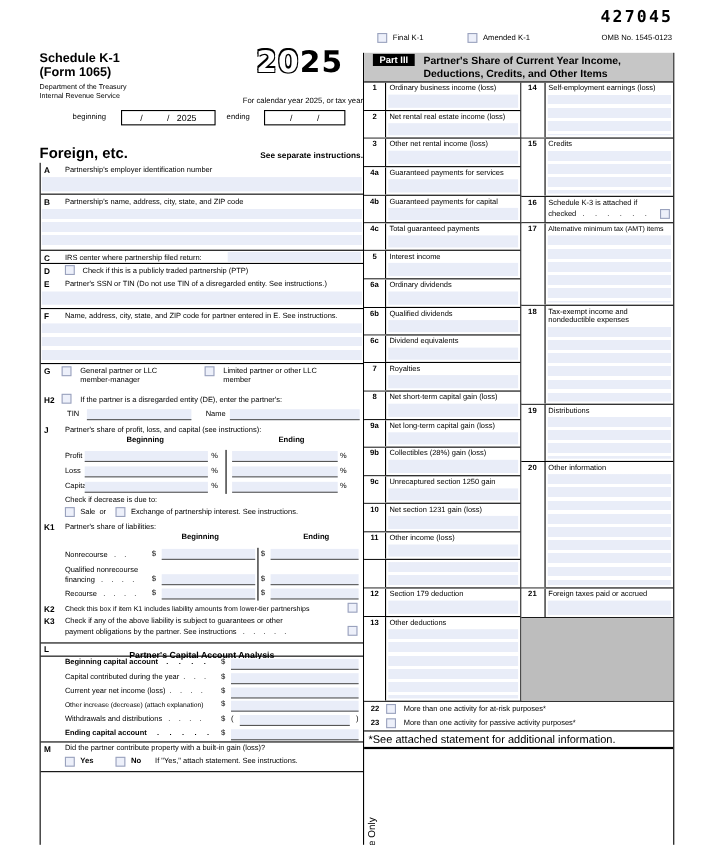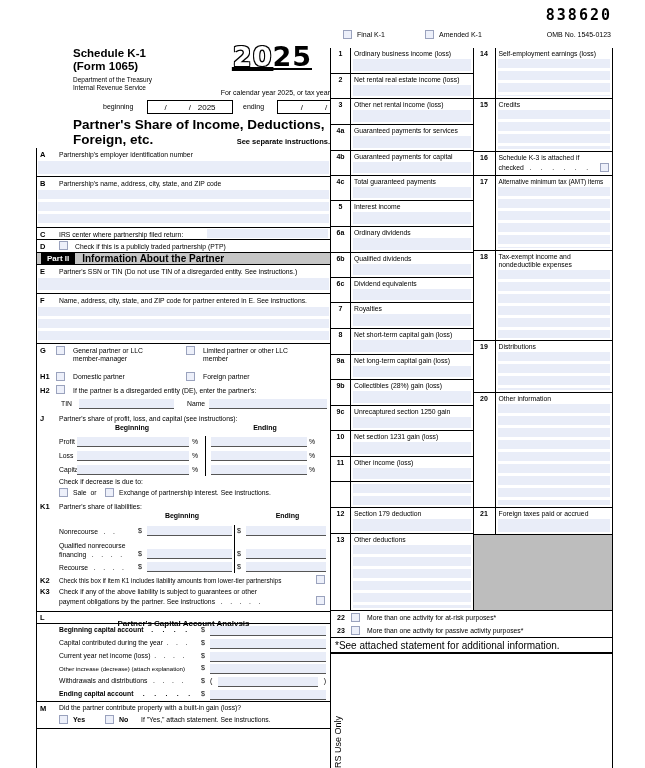--- a/index.html
+++ b/index.html
@@ -14,24 +14,24 @@
   .cb { display:inline-block; width:9px; height:9px; border:1px solid #9aa2bd;
         background:#edf0fa; vertical-align:-1px; flex:none; }
 
   
   .fill1 { background:#e9edf8; }
   .stripes { background:repeating-linear-gradient(180deg,#e9edf8 0 9px,#ffffff 9px 12px); }
   .ufill { background:#e9edf8; border-bottom:1px solid #555; height:10px; }
 
   
   #leftcol { position:absolute; left:36px; top:45px; width:294px; height:723px; }
-  #lheader { position:relative; height:103px;margin-left:37px; }
+  #lheader { position:relative; height:103px; }
   .schedk1 { font-size:11.5px; font-weight:bold; line-height:1.1; }
   .dept { font-size:6.5px; line-height:1.25; }
-  .year { font-size:27px; font-weight:bold; letter-spacing:1px; font-family:"DejaVu Sans",sans-serif;text-decoration:underline; }
+  .year { font-size:27px; font-weight:bold; letter-spacing:1px; font-family:"DejaVu Sans",sans-serif; }
   .year .outline { color:#fff; text-shadow:-1px -1px 0 #000,1px -1px 0 #000,-1px 1px 0 #000,1px 1px 0 #000; }
   .cal { font-size:7px; }
   .datelbl { font-size:7px; }
   .datebox { border:1px solid #000; height:14px; font-size:8px; text-align:center; line-height:13px; background:#fff; }
   .maintitle { font-size:13.5px; font-weight:bold; line-height:1.15; }
   .seeinstr { font-size:7.5px; font-weight:bold; }
 
   #lbox { border-left:1px solid #000; height:620px; }
   .partbar { height:13px; background:#c6c6c6; display:flex; align-items:center;
              border-top:1px solid #000; border-bottom:1px solid #000; }
@@ -78,21 +78,21 @@
   #irsbox { position:relative; height:87px; }
   .vert { position:absolute; left:2px; bottom:-46px; writing-mode:vertical-rl;
           transform:rotate(180deg); font-size:9px; color:#000; }
 
   .vline { position:absolute; width:1px; background:#000; }
   .topline { border-top:1px solid #000; }
 </style>
 </head>
 <body>
 
-<div class="abs" style="right:33px; top:6px; font-family:'DejaVu Sans Mono',monospace; font-size:15px; font-weight:bold; letter-spacing:2px;">838620</div>
+<div class="abs" style="right:33px; top:6px; font-family:'DejaVu Sans Mono',monospace; font-size:15px; font-weight:bold; letter-spacing:2px;">427045</div>
 
 <div class="abs" style="left:330px; top:28px; width:283px; height:16px;">
   <span class="cb abs" style="left:13px; top:2px;"></span>
   <span class="abs" style="left:27px; top:3px; font-size:7px;">Final K-1</span>
   <span class="cb abs" style="left:95px; top:2px;"></span>
   <span class="abs" style="left:109px; top:3px; font-size:7px;">Amended K-1</span>
   <span class="abs" style="right:2px; top:3px; font-size:7px;">OMB No. 1545-0123</span>
 </div>
 
 <div id="leftcol">
@@ -101,21 +101,20 @@
     <div class="schedk1 abs" style="left:0; top:2px;">Schedule K-1</div>
     <div class="schedk1 abs" style="left:0; top:15px;">(Form 1065)</div>
     <div class="dept abs" style="left:0; top:31px;">Department of the Treasury</div>
     <div class="dept abs" style="left:0; top:39px;">Internal Revenue Service</div>
     <div class="year abs" style="right:18px; top:-4px;"><span class="outline">20</span><span>25</span></div>
     <div class="cal abs" style="right:0; top:44px;">For calendar year 2025, or tax year</div>
     <div class="datelbl abs" style="left:30px; top:58px;">beginning</div>
     <div class="datebox abs pre" style="left:74px; top:55px; width:86px;">/          /   2025</div>
     <div class="datelbl abs" style="left:170px; top:58px;">ending</div>
     <div class="datebox abs pre" style="left:204px; top:55px; width:74px;">/          /</div>
-    <div class="maintitle abs" style="left:0; top:72px;">Partner's Share of Income, Deductions,</div>
     <div class="maintitle abs" style="left:0; top:87px;">Foreign, etc.</div>
     <div class="seeinstr abs" style="right:0; top:92px;">See separate instructions.</div>
   </div>
 
   <div id="lbox">
 
 
     <div class="lrow bb" style="height:29px;">
       <span class="ltr">A</span>
       <span class="llbl">Partnership's employer identification number</span>
@@ -133,24 +132,20 @@
       <span class="llbl">IRS center where partnership filed return:</span>
       <div class="fill1 abs" style="left:170px; right:2px; top:1px; bottom:1px;"></div>
     </div>
 
     <div class="lrow" style="height:12px;">
       <span class="ltr">D</span>
       <span class="cb abs" style="left:22px; top:1px;"></span>
       <span class="llbl" style="left:38px;">Check if this is a publicly traded partnership (PTP)</span>
     </div>
 
-    <div class="partbar">
-      <span class="chip">Part II</span>
-      <span class="ptitle">Information About the Partner</span>
-    </div>
 
     <div class="lrow bb" style="height:29px;">
       <span class="ltr">E</span>
       <span class="llbl">Partner's SSN or TIN (Do not use TIN of a disregarded entity. See instructions.)</span>
       <div class="fill1 abs" style="left:1px; right:1px; top:13px; bottom:3px;"></div>
     </div>
 
     <div class="lrow bb" style="height:50px;">
       <span class="ltr">F</span>
       <span class="llbl">Name, address, city, state, and ZIP code for partner entered in E. See instructions.</span>
@@ -160,27 +155,20 @@
     <div class="lrow" style="height:26px;">
       <span class="ltr">G</span>
       <span class="cb abs" style="left:19px; top:2px;"></span>
       <span class="llbl" style="left:36px;">General partner or LLC</span>
       <span class="llbl" style="left:36px; top:11px;">member-manager</span>
       <span class="cb abs" style="left:149px; top:2px;"></span>
       <span class="llbl" style="left:166px;">Limited partner or other LLC</span>
       <span class="llbl" style="left:166px; top:11px;">member</span>
     </div>
 
-    <div class="lrow" style="height:14px;">
-      <span class="ltr">H1</span>
-      <span class="cb abs" style="left:19px; top:2px;"></span>
-      <span class="llbl" style="left:36px;">Domestic partner</span>
-      <span class="cb abs" style="left:149px; top:2px;"></span>
-      <span class="llbl" style="left:166px;">Foreign partner</span>
-    </div>
 
     <div class="lrow" style="height:13px;">
       <span class="ltr">H2</span>
       <span class="cb abs" style="left:19px; top:1px;"></span>
       <span class="llbl" style="left:36px;">If the partner is a disregarded entity (DE), enter the partner's:</span>
     </div>
 
     <div class="lrow" style="height:15px;">
       <span class="llbl" style="left:24px;">TIN</span>
       <div class="ufill abs" style="left:42px; width:95px; top:2px;"></div>
@@ -307,20 +295,25 @@
       <span class="cb abs" style="left:68px; top:13px;"></span>
       <span class="abs b" style="left:82px; top:14px; font-size:7px;">No</span>
       <span class="abs" style="left:104px; top:14px; font-size:6.8px;">If "Yes," attach statement. See instructions.</span>
     </div>
 
   </div>
 </div>
 
 <div id="p3">
 
+  <div id="p3hdr">
+    <span class="chip">Part III</span>
+    <span class="p3t" style="top:2px;">Partner's Share of Current Year Income,</span>
+    <span class="p3t" style="top:14px;">Deductions, Credits, and Other Items</span>
+  </div>
 
   <div id="p3items">
 
     <div id="p3L">
       <div class="p3cell" style="height:26px">
           <div class="p3num">1</div>
           <div class="p3body">
             <div class="p3lbl nowrap">Ordinary business income (loss)</div>
             <div class="p3fill fill1"></div>
           </div>

